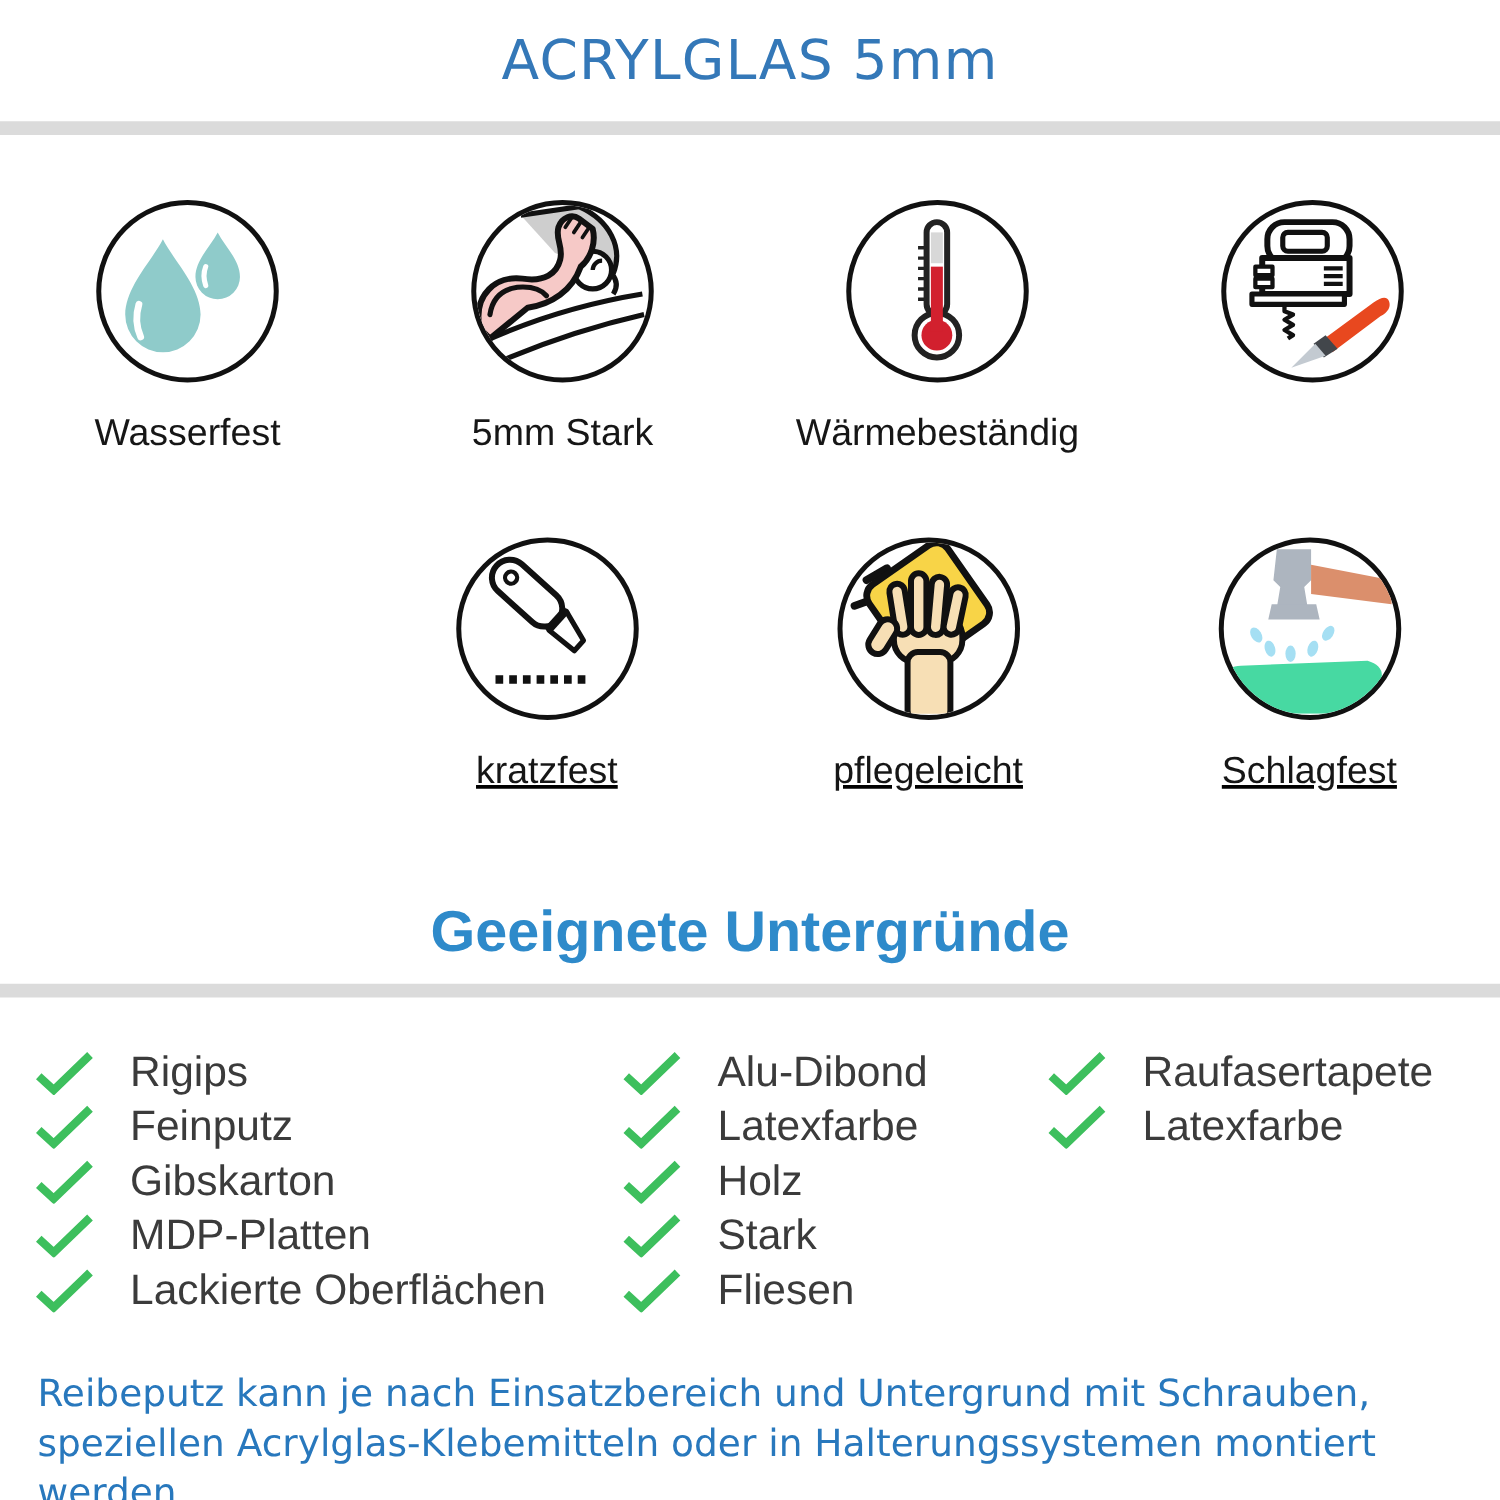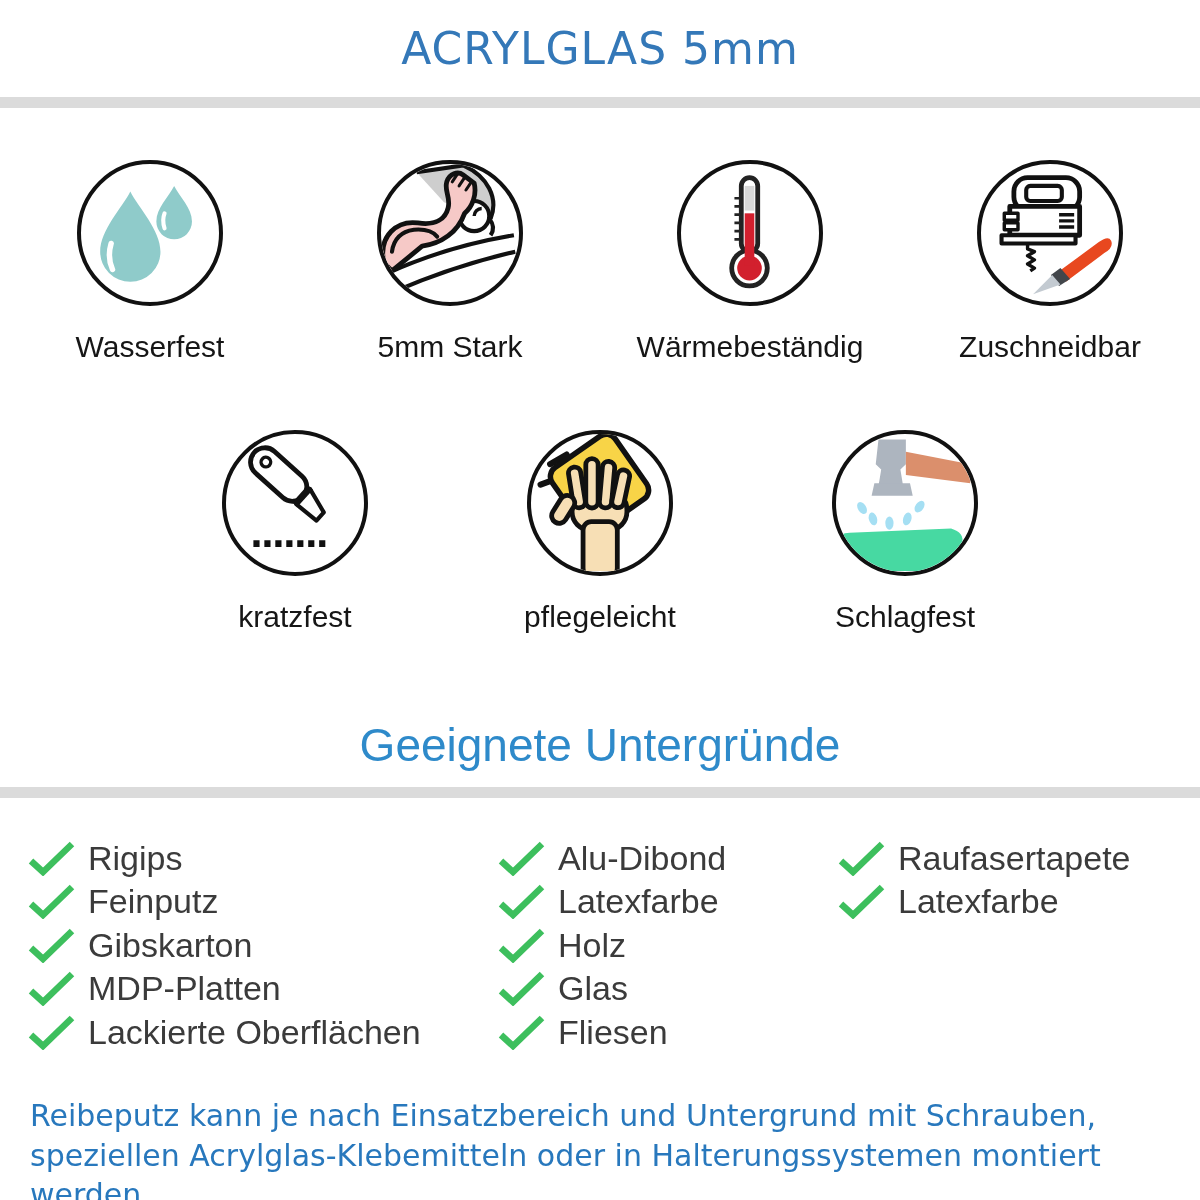--- a/index.html
+++ b/index.html
@@ -21,45 +21,45 @@
     text-align:center;margin-top:24px;
     font-family:"DejaVu Sans",sans-serif;
     font-size:44px;line-height:1.15;color:var(--title-blue);
     letter-spacing:1px;font-weight:400;
   }
   .divider{height:11px;background:var(--divider-gray);width:1200px;}
   .divider.top{margin-top:22px;}
   .divider.mid{margin-top:16px;}
   .features-row{display:flex;}
   .features-row.row1{margin-top:52px;}
-  .features-row.row2{margin-top:66px;justify-content:center;}
+  .features-row.row2{margin-top:66px;justify-content:flex-end;text-decoration:underline;}
   .feature{display:flex;flex-direction:column;align-items:center;}
   .row1 .feature{flex:1 1 25%;}
   .row2 .feature{flex:0 0 305px;}
   .icon-circle{
     width:146px;height:146px;border:4.5px solid #111;border-radius:50%;
     overflow:hidden;background:#fff;flex:0 0 auto;
   }
   .icon-circle svg{width:137px;height:137px;display:block;}
   .feature-label{
     margin-top:24px;font-size:30px;color:var(--label-text);line-height:1.15;
   }
   .surfaces-heading{
     text-align:center;margin-top:84px;
-    font-size:46px;line-height:1.15;color:var(--heading-blue);font-weight:400;
+    font-size:46px;line-height:1.15;color:var(--heading-blue);font-weight:700;
   }
   .surfaces-list{display:flex;margin-top:38px;padding-left:28px;}
   .surface-col{display:flex;flex-direction:column;}
   .surface-col.c0{width:470px;}
   .surface-col.c1{width:340px;}
   .surface-col.c2{flex:1;}
   .surface-item{display:flex;align-items:center;height:43.5px;}
   .surface-item .check-icon{width:47px;height:35px;margin-right:13px;flex:0 0 auto;}
   .surface-item .check-icon svg{width:47px;height:35px;display:block;}
-  .surface-label{font-size:34px;color:var(--item-text);white-space:nowrap;}
+  .surface-label{font-size:34px;color:var(--item-text);white-space:nowrap;margin-left:16px;}
   .footer-note{
     margin-top:42px;padding-left:30px;
     font-family:"DejaVu Sans",sans-serif;
     font-size:30px;line-height:1.32;color:var(--footer-blue);
   }
 </style>
 </head>
 <body>
 
 <div class="page-title">ACRYLGLAS 5mm</div>
@@ -132,21 +132,20 @@
           <rect x="17" y="36" width="10" height="5" stroke-width="2.5"></rect>
           <rect x="17" y="43" width="10" height="5" stroke-width="2.5"></rect>
           <rect x="15" y="52" width="54" height="6" stroke-width="3"></rect>
           <path d="M34 58 v4 l5 2 -5 3 5 3 -5 3 5 3 -3 2" fill="none" stroke-width="2.5"></path>
         </g>
         <path d="M56 79 L86 57 Q93 52 95 56 Q97 61 90 65 L62 86 Z" fill="#e8481f"></path>
         <path d="M51 81 L58 76 L65 84 L57 89 Z" fill="#42464b"></path>
         <path d="M38 95 L52 81 L58 88 Z" fill="#c3cad1"></path>
       </svg>
     </div>
-    <div class="feature-label">Zuschneidbar</div>
   </div>
 
 </div>
 
 <div class="features-row row2">
 
   <div class="feature">
     <div class="icon-circle">
       <svg viewBox="0 0 100 100">
         <g transform="rotate(42 30 24)">
@@ -278,21 +277,21 @@
           </svg>
         </span>
       <span class="surface-label">Holz</span>
     </div>
     <div class="surface-item">
       <span class="check-icon">
           <svg viewBox="0 0 47 35">
             <polyline points="3,20 15,31 44,3" fill="none" stroke="#3dbf5d" stroke-width="6.5"></polyline>
           </svg>
         </span>
-      <span class="surface-label">Glas</span>
+      <span class="surface-label">Stark</span>
     </div>
     <div class="surface-item">
       <span class="check-icon">
           <svg viewBox="0 0 47 35">
             <polyline points="3,20 15,31 44,3" fill="none" stroke="#3dbf5d" stroke-width="6.5"></polyline>
           </svg>
         </span>
       <span class="surface-label">Fliesen</span>
     </div>
   </div>

